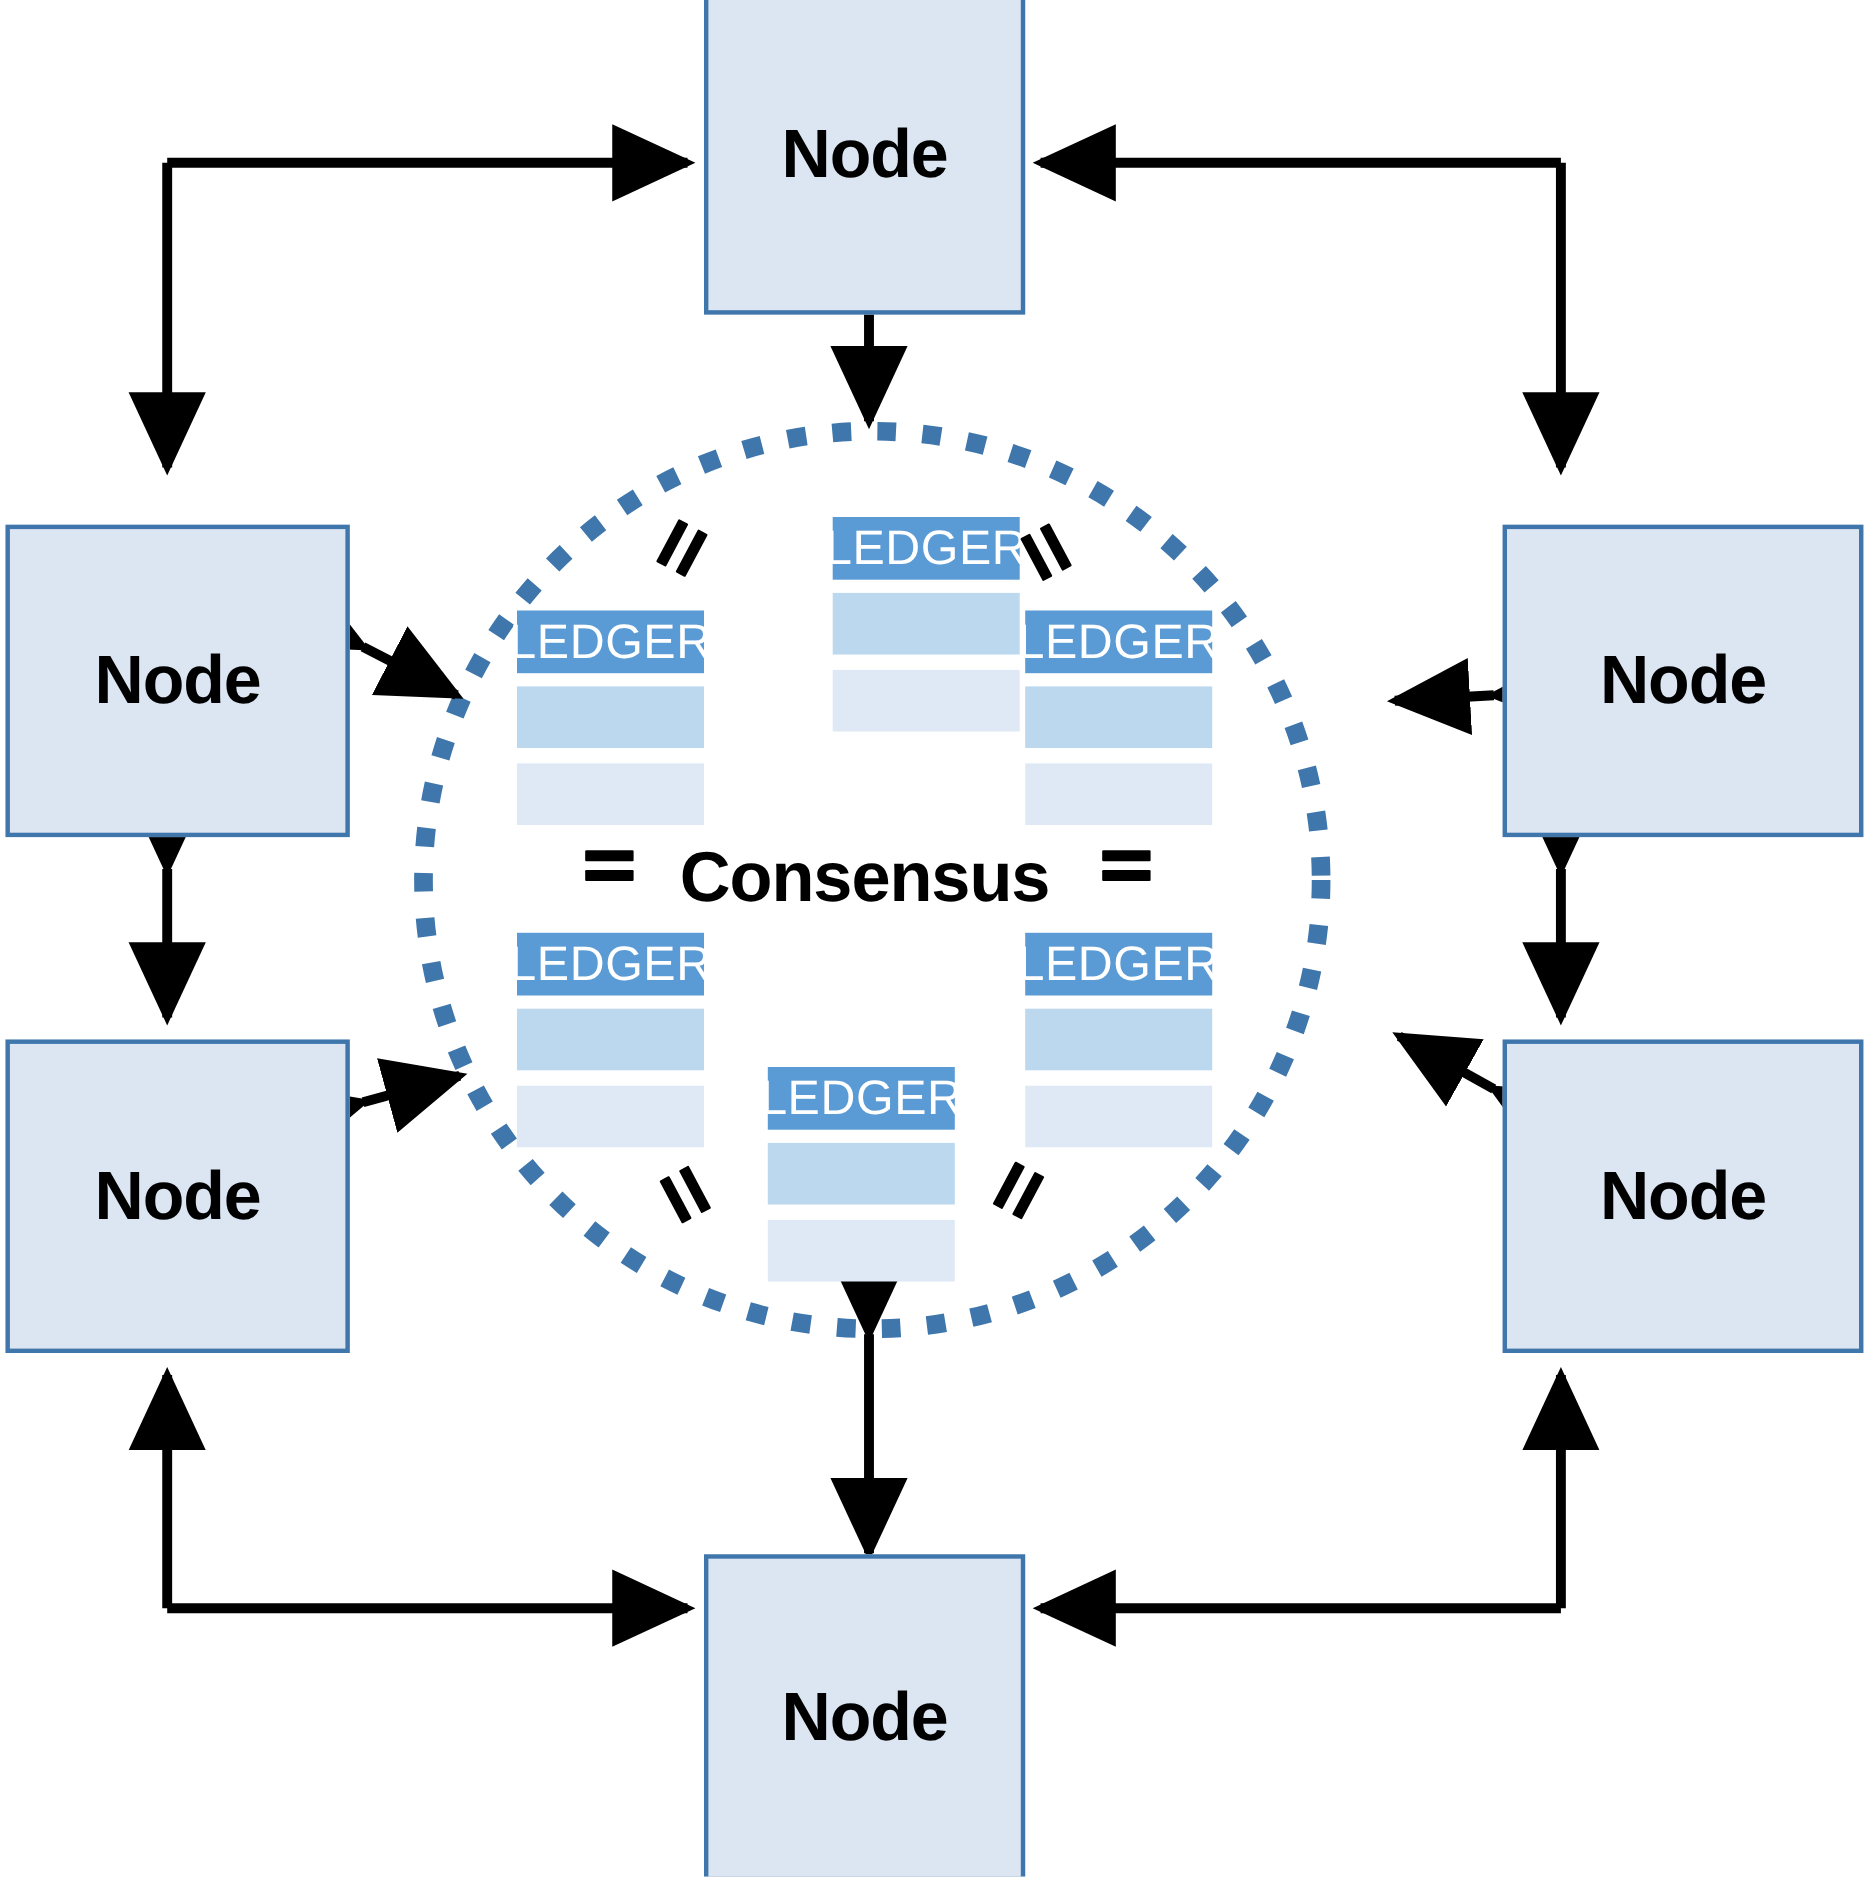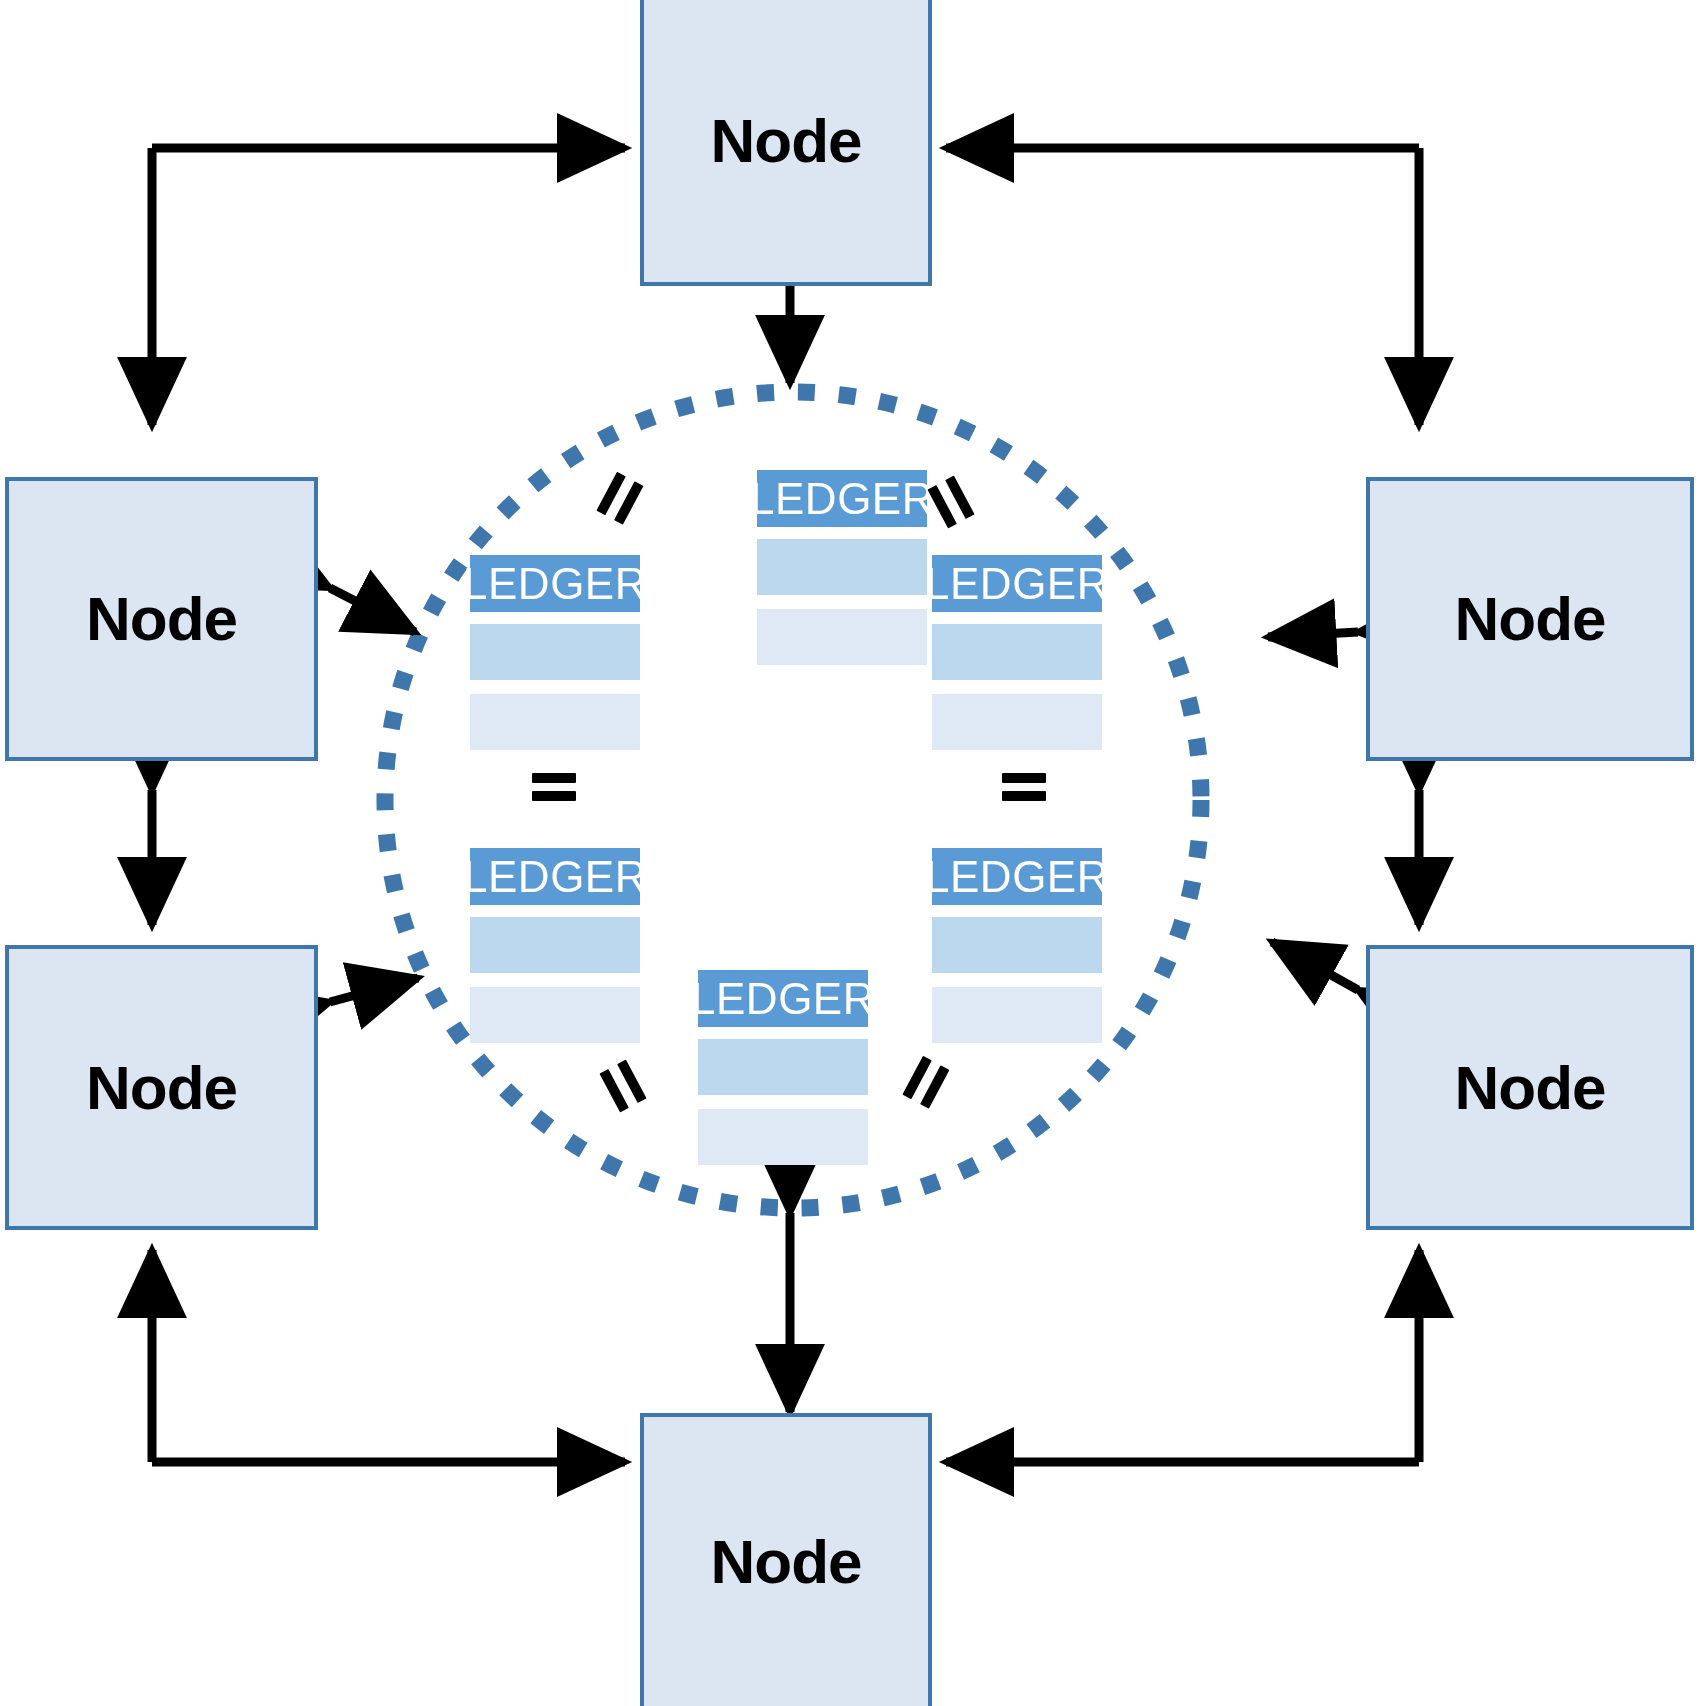--- a/index.html
+++ b/index.html
@@ -180,20 +180,21 @@
   </div>
 
   <div class="ledger" style="left:698px;top:970px;width:170px;">
     <div class="ledger-head" style="height:57px;">LEDGER</div>
     <div class="gapA"></div>
     <div class="ledger-row-a" style="height:56px;"></div>
     <div class="gapB"></div>
     <div class="ledger-row-b" style="height:56px;"></div>
   </div>
 
+  <div class="consensus" style="left:618px;top:760px;">Consensus</div>
 
   <div class="eqmark" style="left:600px;top:478px;transform:rotate(28deg);">
     <span style="left:4px;top:0;"></span>
       <span style="left:24px;top:0;"></span>
   </div>
   <div class="eqmark" style="left:932px;top:478px;transform:rotate(-28deg);">
     <span style="left:4px;top:0;"></span>
       <span style="left:24px;top:0;"></span>
   </div>
 

